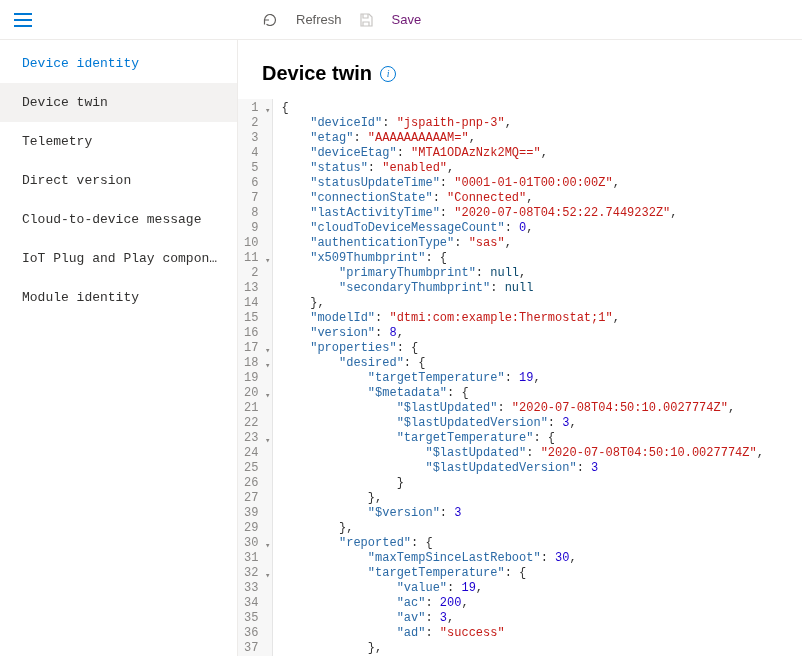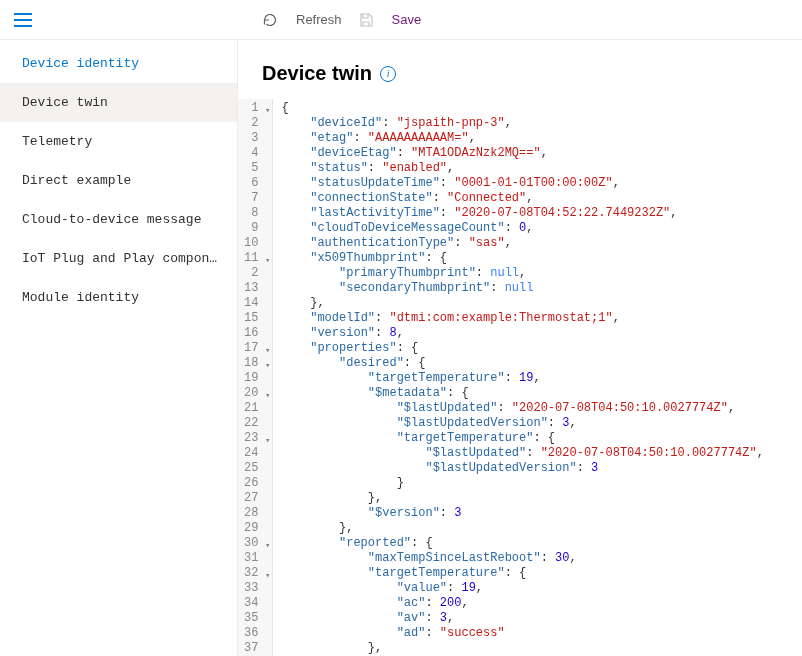--- a/index.html
+++ b/index.html
@@ -132,21 +132,21 @@
   }
   .fold { position: absolute; right: 2px; color: #8a8886; font-size: 9px; top: 3px; }
   .code {
     padding: 2px 0 2px 8px;
     white-space: pre;
   }
   .code-line { height: 15px; }
   .tok-key   { color: #2b6aa6; }
   .tok-str   { color: #c41a16; }
   .tok-num   { color: #1c00cf; }
-  .tok-null  { color: #3b82f6; }
+  .tok-null  { color: #0c4a6e; }
   .tok-punct { color: #333; }
 </style>
 </head>
 <body>
 
 <div class="top-row">
   <div class="hamburger-cell">
     <div class="hamburger">
       <span></span>
         <span></span>
@@ -169,21 +169,21 @@
       <span>Save</span>
     </div>
   </div>
 </div>
 
 <div class="layout">
   <nav class="sidebar" id="sidebar">
       <div class="nav-item link">Device identity</div>
       <div class="nav-item selected">Device twin</div>
       <div class="nav-item">Telemetry</div>
-      <div class="nav-item">Direct example</div>
+      <div class="nav-item">Direct version</div>
       <div class="nav-item">Cloud-to-device message</div>
       <div class="nav-item">IoT Plug and Play compone…</div>
       <div class="nav-item">Module identity</div>
     </nav>
 
   <main class="main">
     <div class="page-header">
       <h1 class="page-title">Device twin</h1>
       <span class="info-icon">i</span>
     </div>
@@ -209,21 +209,21 @@
           <div class="gutter-line">18<span class="fold">▾</span></div>
           <div class="gutter-line">19</div>
           <div class="gutter-line">20<span class="fold">▾</span></div>
           <div class="gutter-line">21</div>
           <div class="gutter-line">22</div>
           <div class="gutter-line">23<span class="fold">▾</span></div>
           <div class="gutter-line">24</div>
           <div class="gutter-line">25</div>
           <div class="gutter-line">26</div>
           <div class="gutter-line">27</div>
-          <div class="gutter-line">28</div>
+          <div class="gutter-line">39</div>
           <div class="gutter-line">29</div>
           <div class="gutter-line">30<span class="fold">▾</span></div>
           <div class="gutter-line">31</div>
           <div class="gutter-line">32<span class="fold">▾</span></div>
           <div class="gutter-line">33</div>
           <div class="gutter-line">34</div>
           <div class="gutter-line">35</div>
           <div class="gutter-line">36</div>
           <div class="gutter-line">37</div>
         </div>

